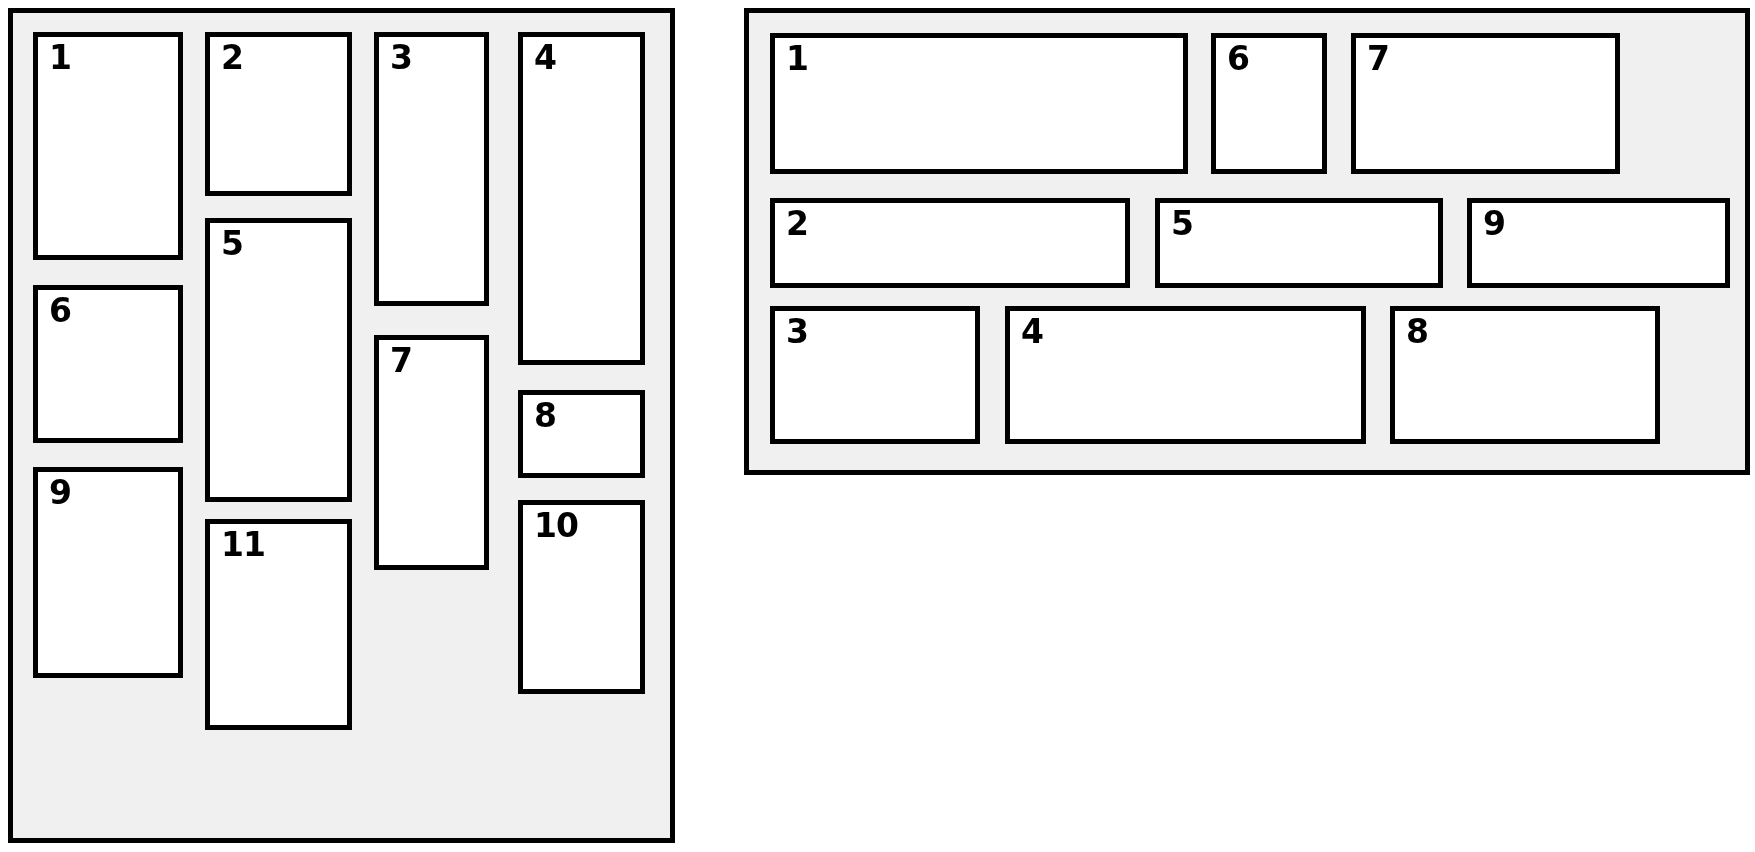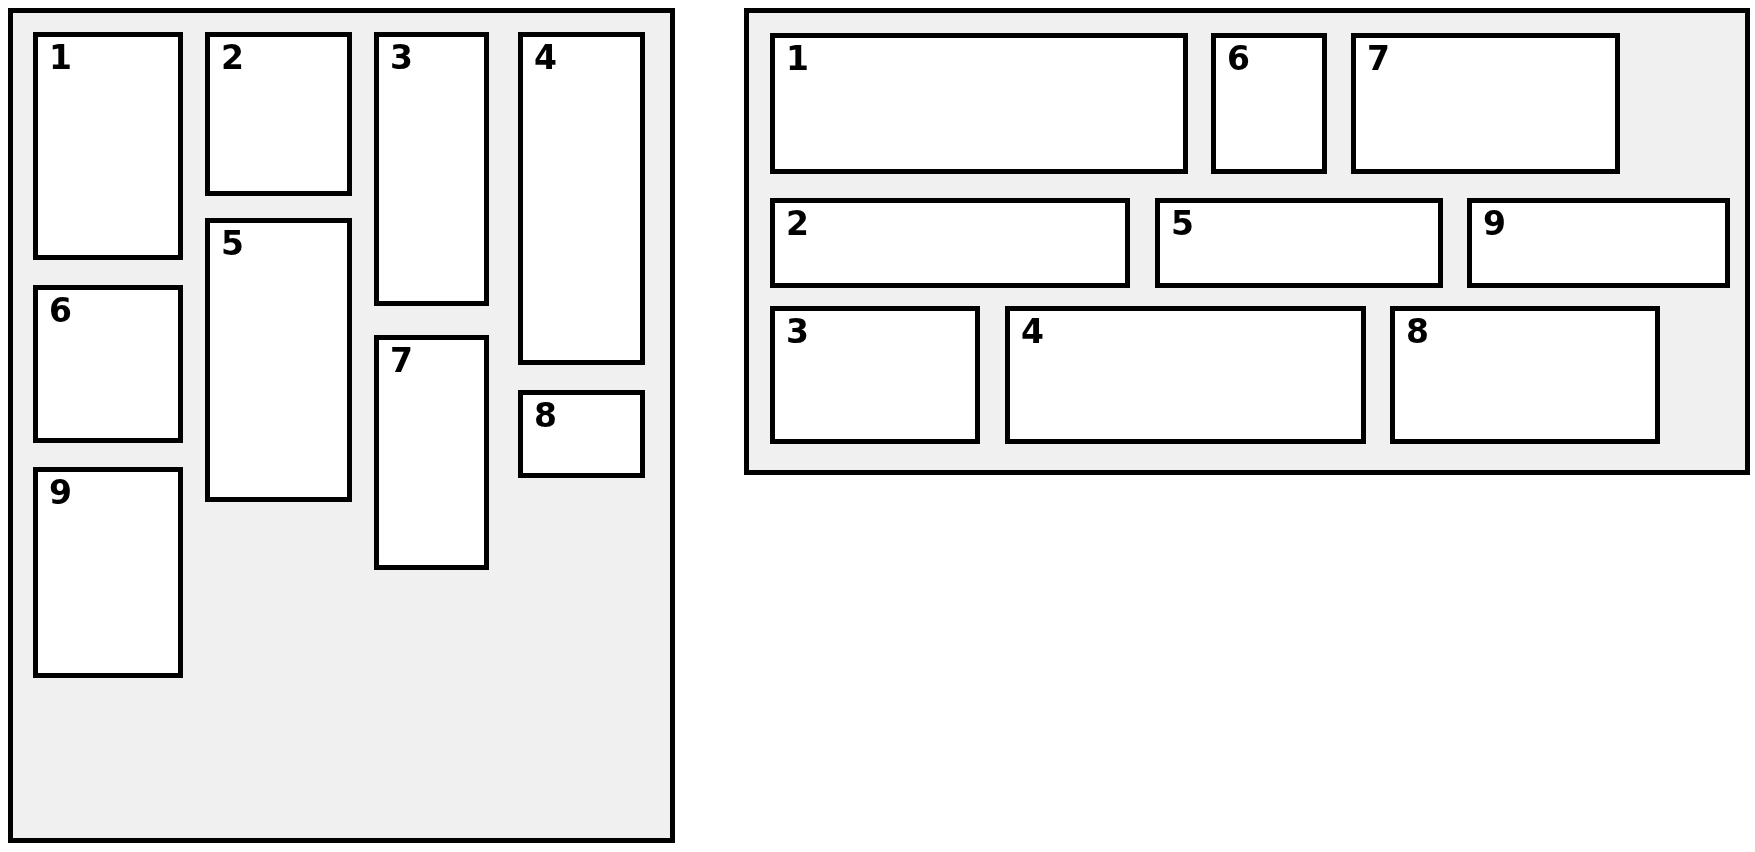--- a/index.html
+++ b/index.html
@@ -63,20 +63,26 @@
       </div>
       <div class="layout-box" style="left: 361px; top: 322px; width: 115px; height: 235px; background: rgb(255, 255, 255); border-color: rgb(0, 0, 0);">
         <span class="box-label">7</span>
       </div>
       <div class="layout-box" style="left: 505px; top: 377px; width: 127px; height: 88px; background: rgb(255, 255, 255); border-color: rgb(0, 0, 0);">
         <span class="box-label">8</span>
       </div>
       <div class="layout-box" style="left: 20px; top: 454px; width: 150px; height: 211px; background: rgb(255, 255, 255); border-color: rgb(0, 0, 0);">
         <span class="box-label">9</span>
       </div>
+      <div class="layout-box" style="left: 505px; top: 487px; width: 127px; height: 194px; background: rgb(255, 255, 255); border-color: rgb(0, 0, 0);">
+        <span class="box-label">10</span>
+      </div>
+      <div class="layout-box" style="left: 192px; top: 506px; width: 147px; height: 211px; background: rgb(255, 255, 255); border-color: rgb(0, 0, 0);">
+        <span class="box-label">11</span>
+      </div>
     </div>
     <div class="panel" style="left: 744px; top: 8px; width: 1006px; height: 467px; background: rgb(240, 240, 240); border-color: rgb(0, 0, 0);">
       <div class="layout-box" style="left: 21px; top: 20px; width: 418px; height: 141px; background: rgb(255, 255, 255); border-color: rgb(0, 0, 0);">
         <span class="box-label">1</span>
       </div>
       <div class="layout-box" style="left: 21px; top: 185px; width: 360px; height: 90px; background: rgb(255, 255, 255); border-color: rgb(0, 0, 0);">
         <span class="box-label">2</span>
       </div>
       <div class="layout-box" style="left: 21px; top: 293px; width: 210px; height: 138px; background: rgb(255, 255, 255); border-color: rgb(0, 0, 0);">
         <span class="box-label">3</span>

